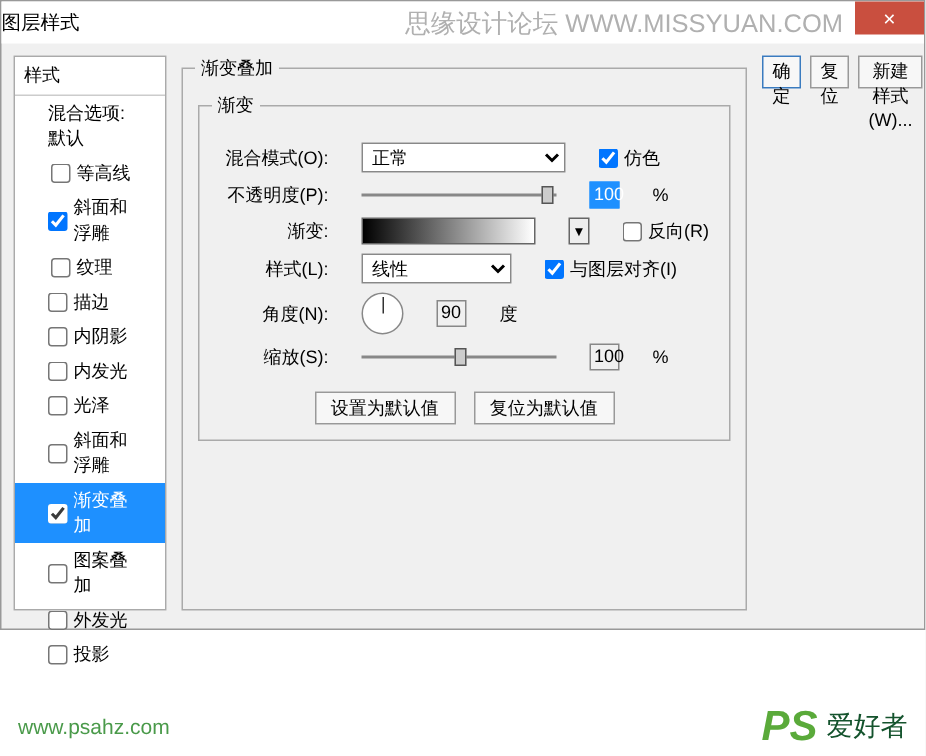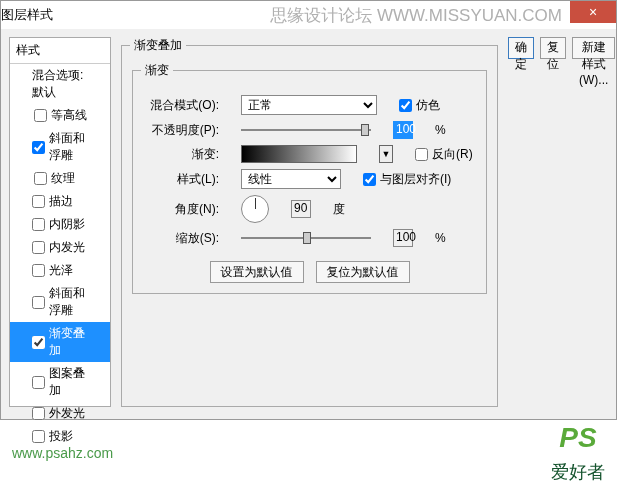--- a/index.html
+++ b/index.html
@@ -34,23 +34,23 @@
 .slider { height: 16px; width: 130px; position: relative; display:inline-block; }
 .slider:before { content:''; position:absolute; left:0; right:0; top:7px; height:2px; background:#888; }
 .slider .thumb { position:absolute; top:2px; width:8px; height:12px; background:#ccc; border:1px solid #555; }
 .btnrow { display:flex; gap:12px; justify-content:center; margin-top:14px; }
 button.std { height: 22px; padding: 0 10px; background: #f7f7f7; border: 1px solid #999; cursor:pointer; }
 .rightcol { width: 100px; display:flex; flex-direction:row; gap:6px; }
 button.side { width: 100px; height: 22px; background: #f7f7f7; border: 1px solid #999; cursor:pointer; }
 .previewbox { width: 80px; height: 80px; background: #f4f4f4; border: 1px solid #ccc; display:flex; align-items:center; justify-content:center; margin: 4px auto; box-shadow: inset 0 0 0 1px #fff; }
 .previewsq { width: 44px; height: 44px; background: linear-gradient(to bottom,#555,#888); }
 .chk { display:flex; align-items:center; gap:4px; }
-.footer { position:absolute; bottom:20px; left:0; right:0; display:flex; align-items:center; justify-content:space-between; padding: 0 12px; }
+.footer { position:absolute; bottom:4px; left:0; right:0; display:flex; align-items:center; justify-content:space-between; padding: 0 12px; }
 .footer .url { color:#4a9a4a; font-size:14px; font-family: Arial; }
-.footer .logo { display:flex; align-items:center; gap:6px;flex-direction:column; }
+.footer .logo { display:flex; align-items:center; gap:6px; }
 .footer .ps { font-size:28px; font-weight:bold; font-style:italic; color:#5aaa3a; font-family: Arial; }
 .footer .cn { color:#14532d; font-size:18px; }
 </style>
 </head>
 <body>
 
 <div class="dialog">
   <div class="titlebar">
     <div class="title">图层样式</div>
     <div class="watermark">思缘设计论坛  WWW.MISSYUAN.COM</div>

